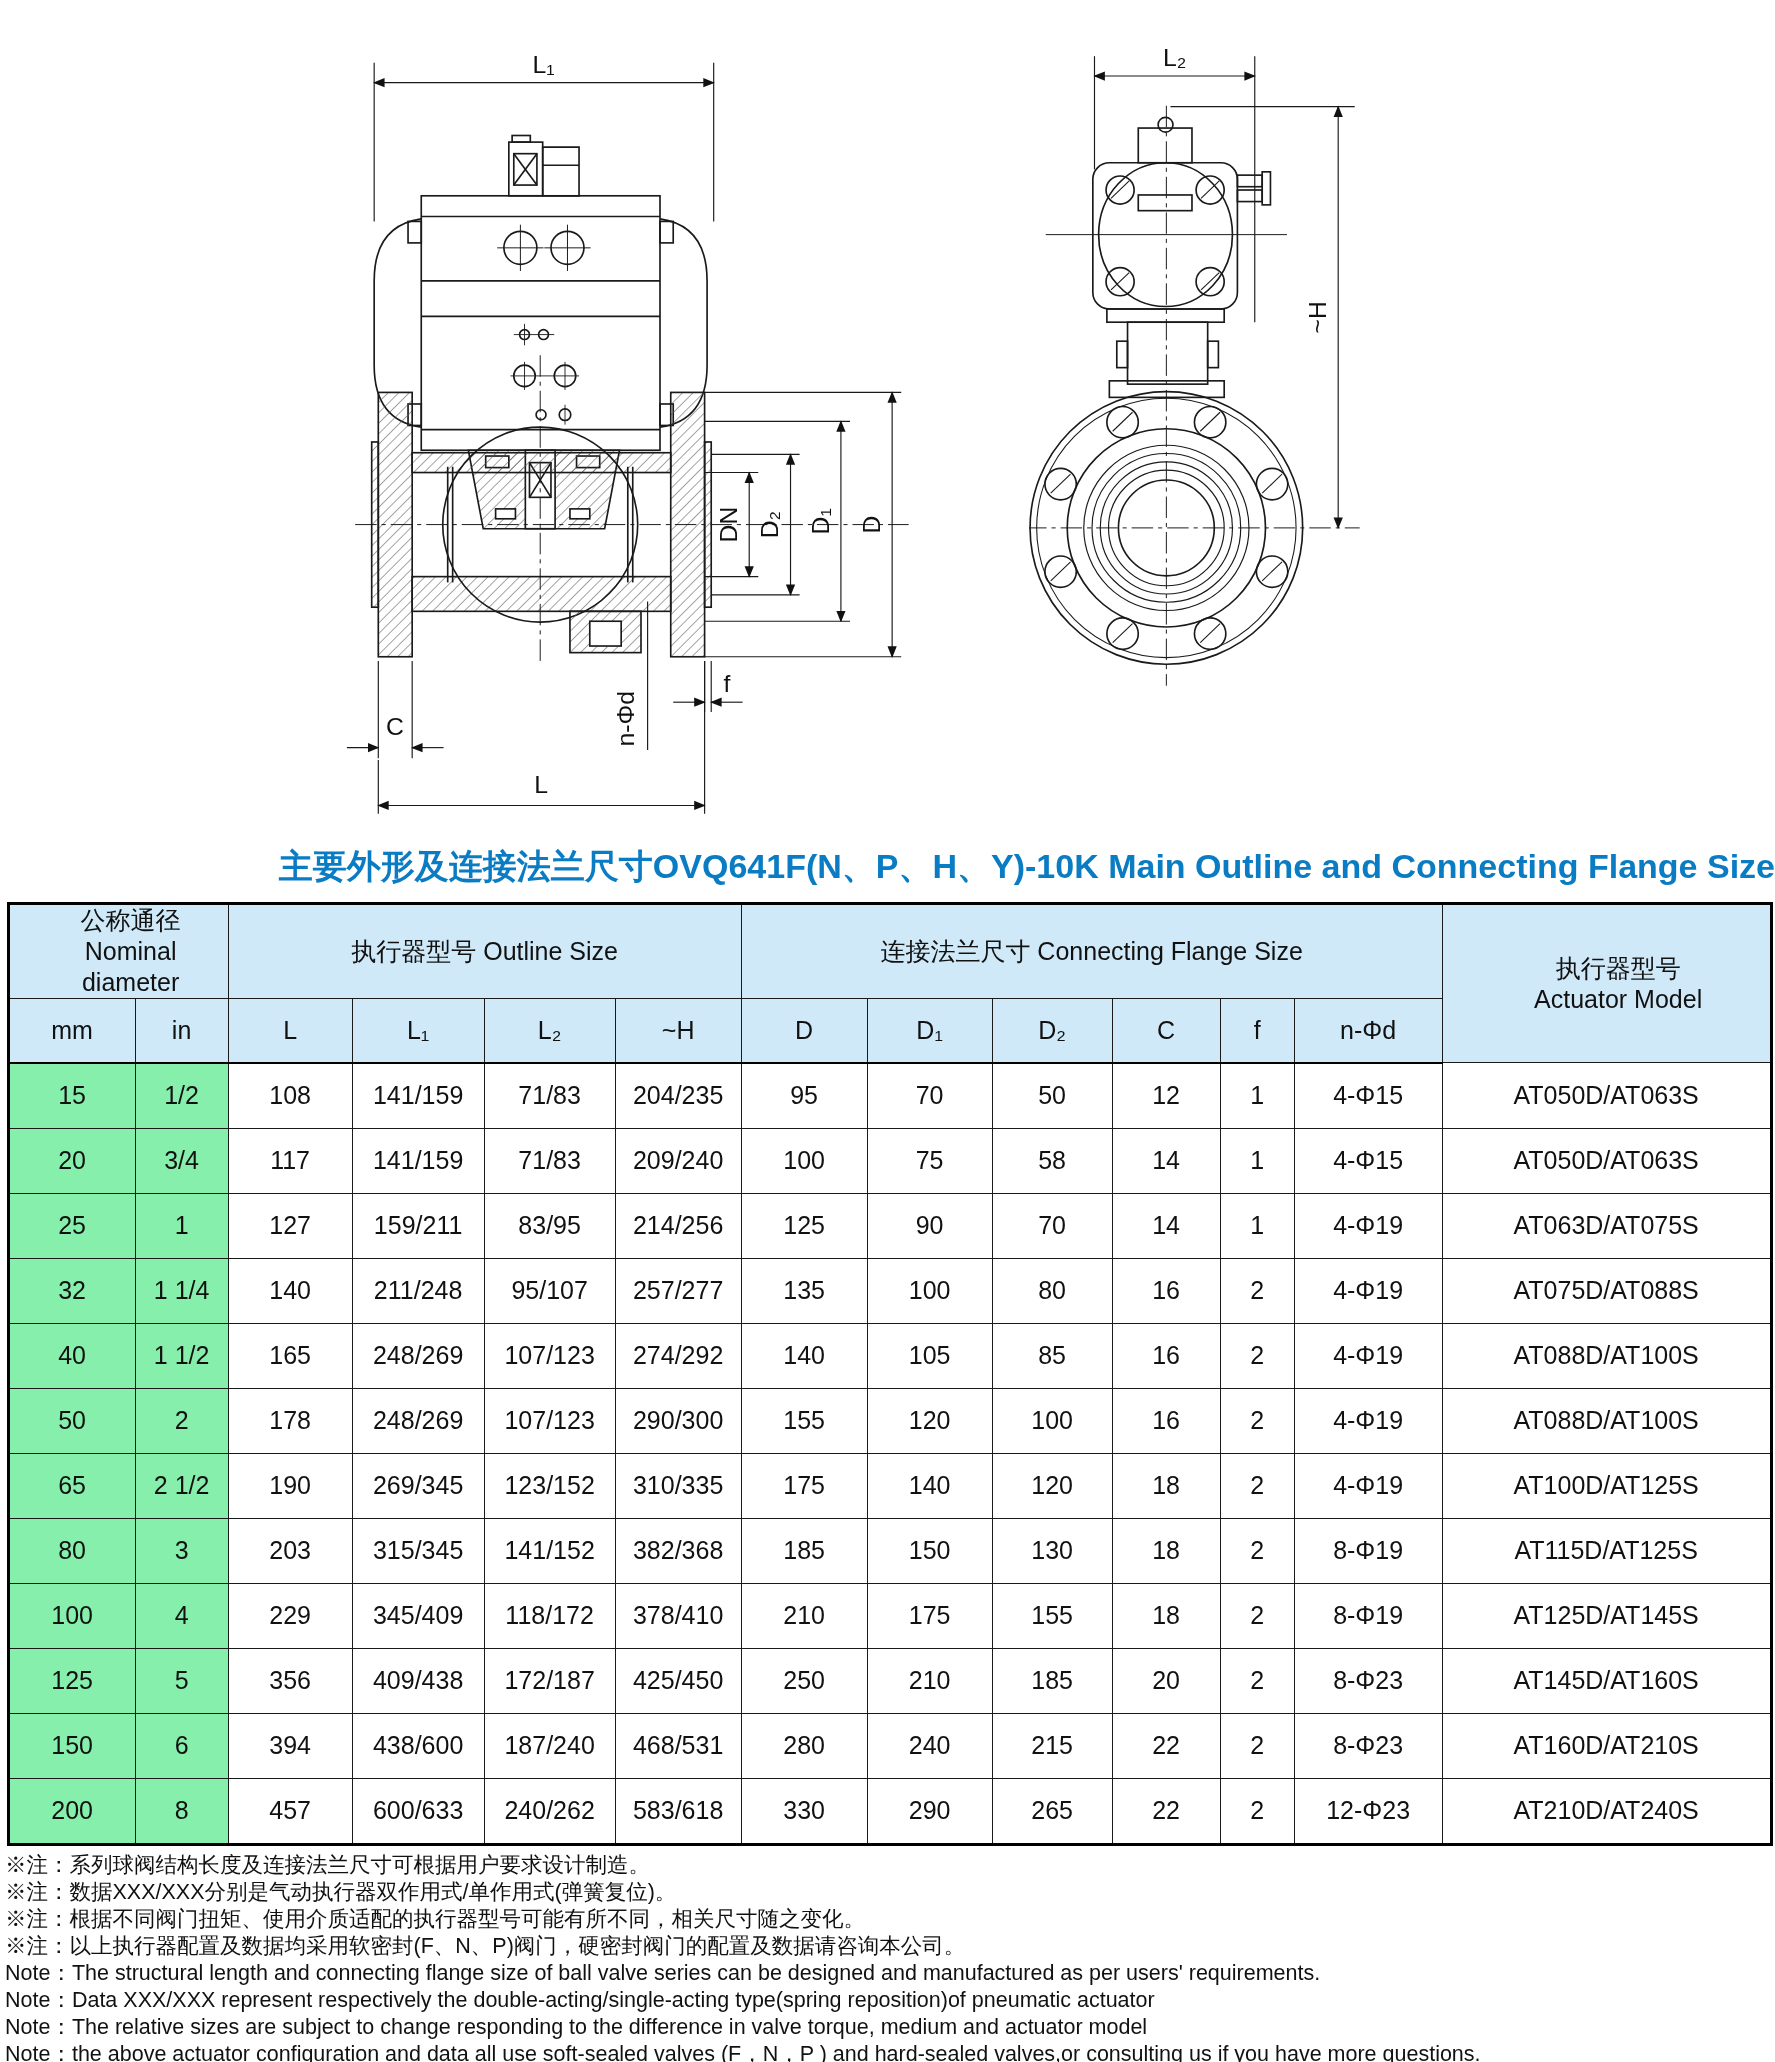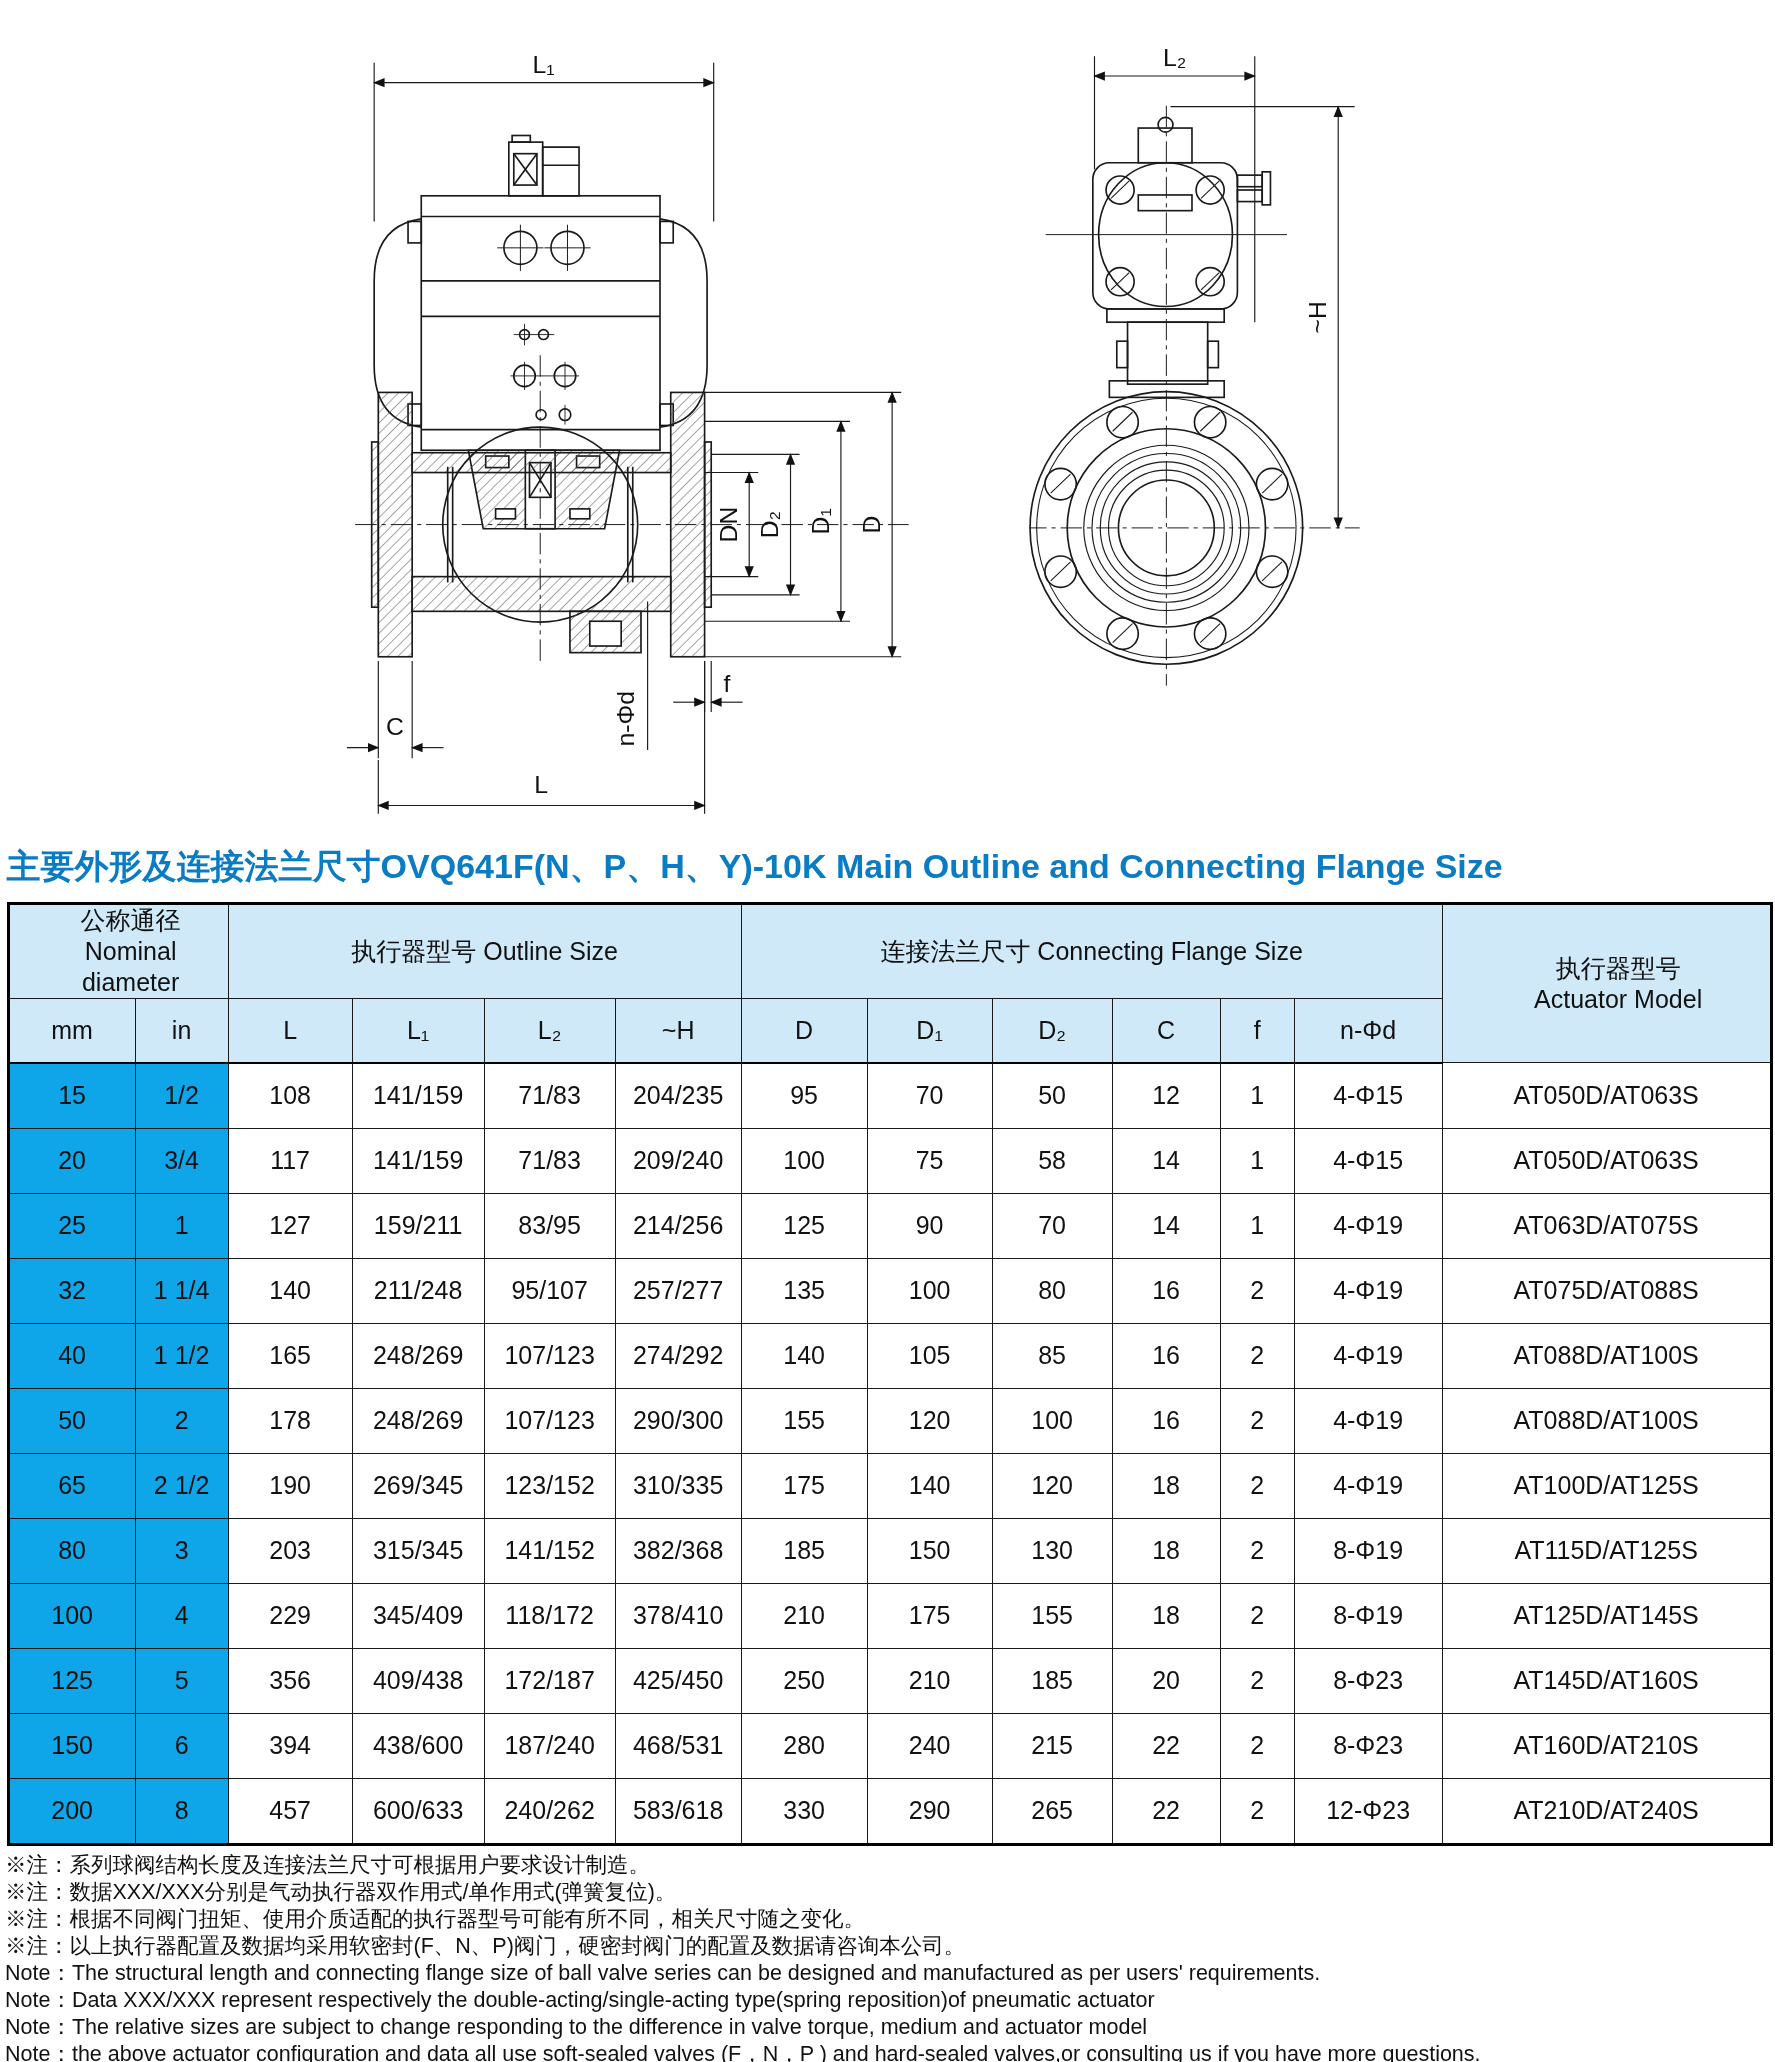--- a/index.html
+++ b/index.html
@@ -2,28 +2,28 @@
 <html style="font-size:13.2px"><head>
 <meta charset="utf-8">
 <style>
   html,body{margin:0;padding:0;background:#fff;}
   body{width:1775px;height:2062px;font-family:"Liberation Sans",sans-serif;color:#111;position:relative;}
   .drawings{position:relative;width:1775px;height:841px;background:#fff;}
   .drawings svg{position:absolute;top:0;}
   #svg-left{left:223px;}
   #svg-right{left:1029px;}
   svg text{font-family:"Liberation Sans",sans-serif;fill:#111;font-size:30px;}
-  .page-title{color:#0a7cc3;font-size:34px;font-weight:bold;margin:3.3px 0 11.6px 6.6px;font-family:"Liberation Sans",sans-serif;}
+  .page-title{color:#0a7cc3;font-size:34px;font-weight:bold;margin:3.3px 0 11.6px 6.6px;font-family:"Liberation Sans",sans-serif;text-align:right;}
   table.spec{border-collapse:collapse;width:1762px;margin:0 6.6px;table-layout:fixed;border:3.3px solid #000;}
   table.spec th,table.spec td{border:1.7px solid #1a1a1a;text-align:center;vertical-align:middle;font-size:25px;padding:0;font-weight:normal;}
   table.spec thead th{background:#cfe9f8;}
   tr.h1 th{height:76px;}
   tr.h2 th{height:63px;border-bottom:2.5px solid #000;}
   tbody td{height:64px;background:#ffffff;}
-  tbody td.blue{background:#0ea5e9;}
+  tbody td.blue{background:#86efac;}
   .hdr-two-line div{line-height:31px;padding-left:24px;}
   .notes{margin:6.6px 0 0 5px;}
   .note-line{font-size:21.5px;line-height:27px;color:#111;white-space:nowrap;}
 </style>
 </head>
 <body>
 
 <div class="drawings">
 
   <svg id="svg-left" width="760" height="841" viewBox="0 0 920 1018">

